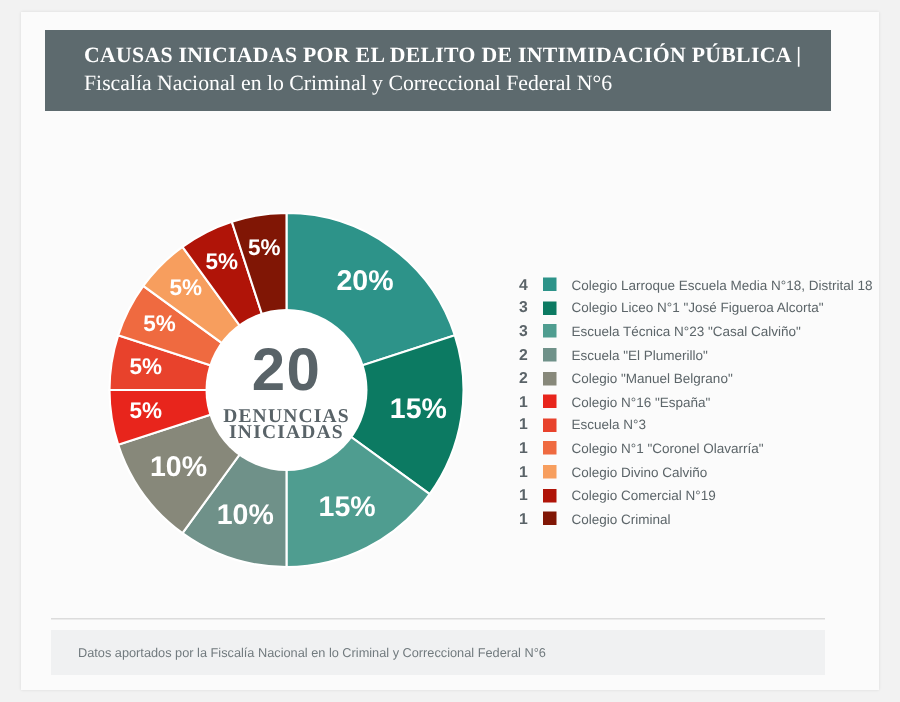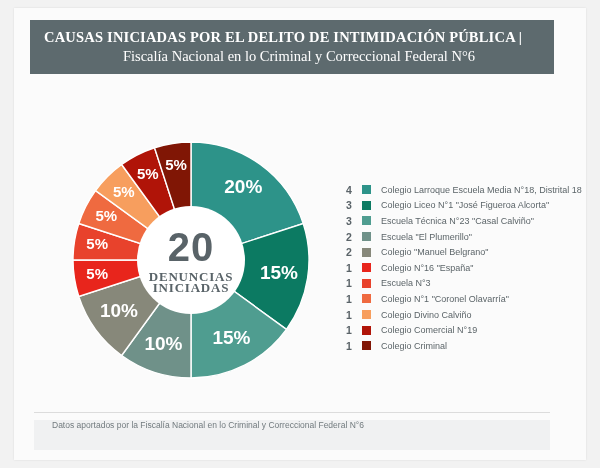--- a/index.html
+++ b/index.html
@@ -32,38 +32,37 @@
 
   
   .header-bar {
     position: absolute;
     left: 16px;
     top: 12px;
     width: 524px;
     height: 54px;
     background: #5d6a6e;
     box-sizing: border-box;
-    padding: 8px 0 0 14px;
+    padding: 8px 0 0 26px;
   }
   .header-line1 {
     font-family: "Liberation Serif", serif;
     font-size: 14.5px;
     font-weight: bold;
     letter-spacing: 0.2px;
     color: #ffffff;
     line-height: 19px;
     white-space: nowrap;
   }
   .header-line2 {
     font-family: "Liberation Serif", serif;
     font-size: 14.5px;
     color: #ffffff;
     line-height: 19px;
     white-space: nowrap;
-    text-align: center;
   }
 
   
   .subtitle {
     position: absolute;
     left: 20px;
     top: 88px;
     font-family: "Liberation Serif", serif;
     font-size: 14px;
     color: #4c565b;
@@ -163,20 +162,21 @@
     background: #dcdcdc;
   }
   .footer-box {
     position: absolute;
     left: 20px;
     top: 412px;
     width: 516px;
     height: 30px;
     background: #f0f1f2;
     display: flex;
+    align-items: center;
     padding-left: 18px;
     box-sizing: border-box;
   }
   .footer-text {
     font-size: 8.5px;
     color: #717a7e;
     white-space: nowrap;
   }
 </style>
 </head>

